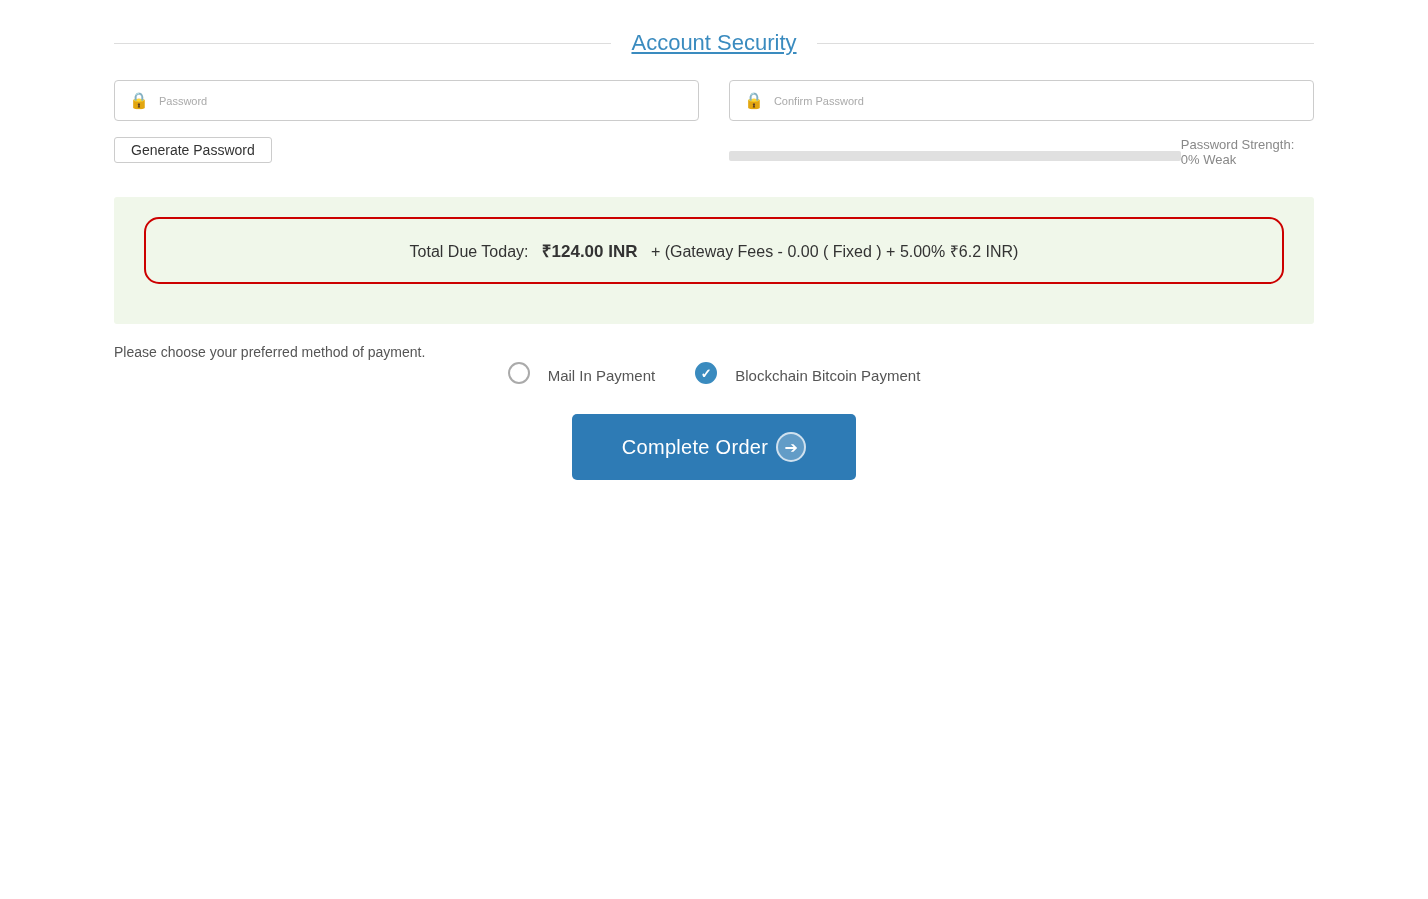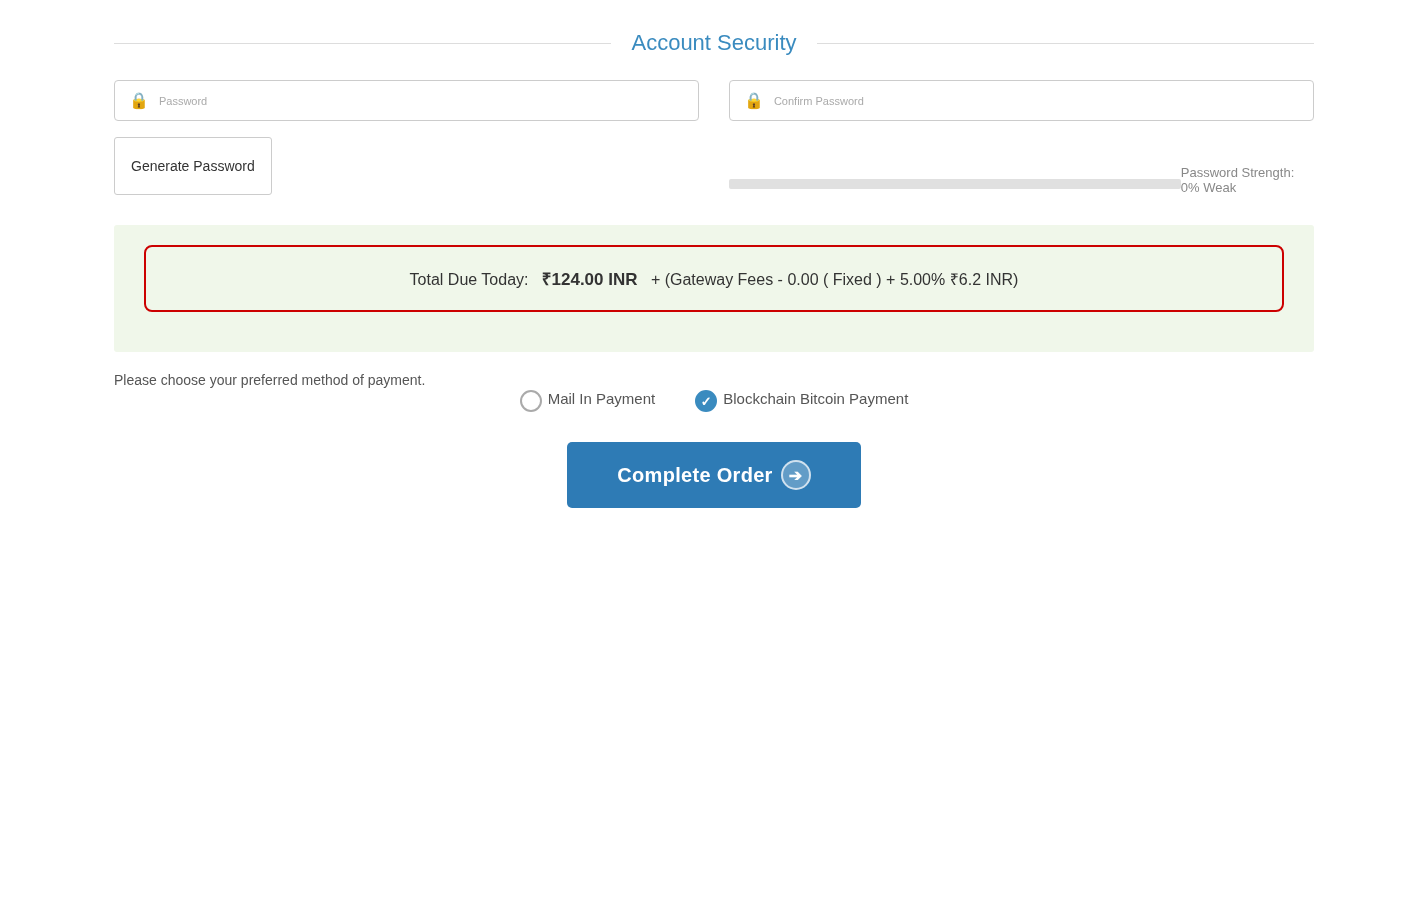--- a/index.html
+++ b/index.html
@@ -34,20 +34,21 @@
       height: 1px;
       background: #ddd;
     }
 
     .section-title {
       color: #3a8bbf;
       font-size: 22px;
       font-weight: 400;
       padding: 0 20px;
       white-space: nowrap;
+      text-decoration: underline;
     }
 
     
     .account-security {
       margin-bottom: 30px;
     }
 
     .fields-row {
       display: flex;
       gap: 30px;
@@ -82,21 +83,21 @@
       background: transparent;
     }
 
     .input-wrapper input::placeholder {
       color: #aaa;
     }
 
     .generate-password-btn {
       border: 1px solid #ccc;
       background: #fff;
-      padding: 20px 16px;
+      padding: 4px 16px;
       font-size: 14px;
       color: #333;
       cursor: pointer;
       border-radius: 3px;
     }
 
     .password-strength-row {
       display: flex;
       gap: 30px;
     }
@@ -127,21 +128,21 @@
 
     
     .payment-details {
       margin-bottom: 30px;
     }
 
     .total-due-box {
       background: #f0f7ea;
       padding: 20px 32px;
       border: 2px solid #cc0000;
-      border-radius: 8px;
+      border-radius: 15px;
       margin-bottom: 20px;
     }
 
     .total-due-text {
       font-size: 16px;
       color: #333;
       text-align: center;
     }
 
     .total-due-text .amount {
@@ -158,22 +159,22 @@
 
     .payment-methods {
       display: flex;
       gap: 40px;
       justify-content: center;
       margin-bottom: 10px;
     }
 
     .payment-option {
       display: flex;
-      align-items: flex-start;
-      gap: 6px;
+      align-items: flex-end;
+      gap: 18px;
       font-size: 15px;
       color: #555;
       cursor: pointer;
     }
 
     .radio-circle {
       width: 22px;
       height: 22px;
       border-radius: 50%;
       border: 2px solid #aaa;
@@ -224,21 +225,21 @@
       margin-top: 20px;
     }
 
     .complete-order-btn {
       background: #2e7bb5;
       color: #fff;
       border: none;
       border-radius: 5px;
       padding: 18px 50px;
       font-size: 20px;
-      font-weight: 700;
+      font-weight: 400;
       cursor: pointer;
       display: flex;
       align-items: center;
       gap: 8px;
       letter-spacing: 0.3px;
     }
 
     .arrow-circle {
       width: 30px;
       height: 30px;

